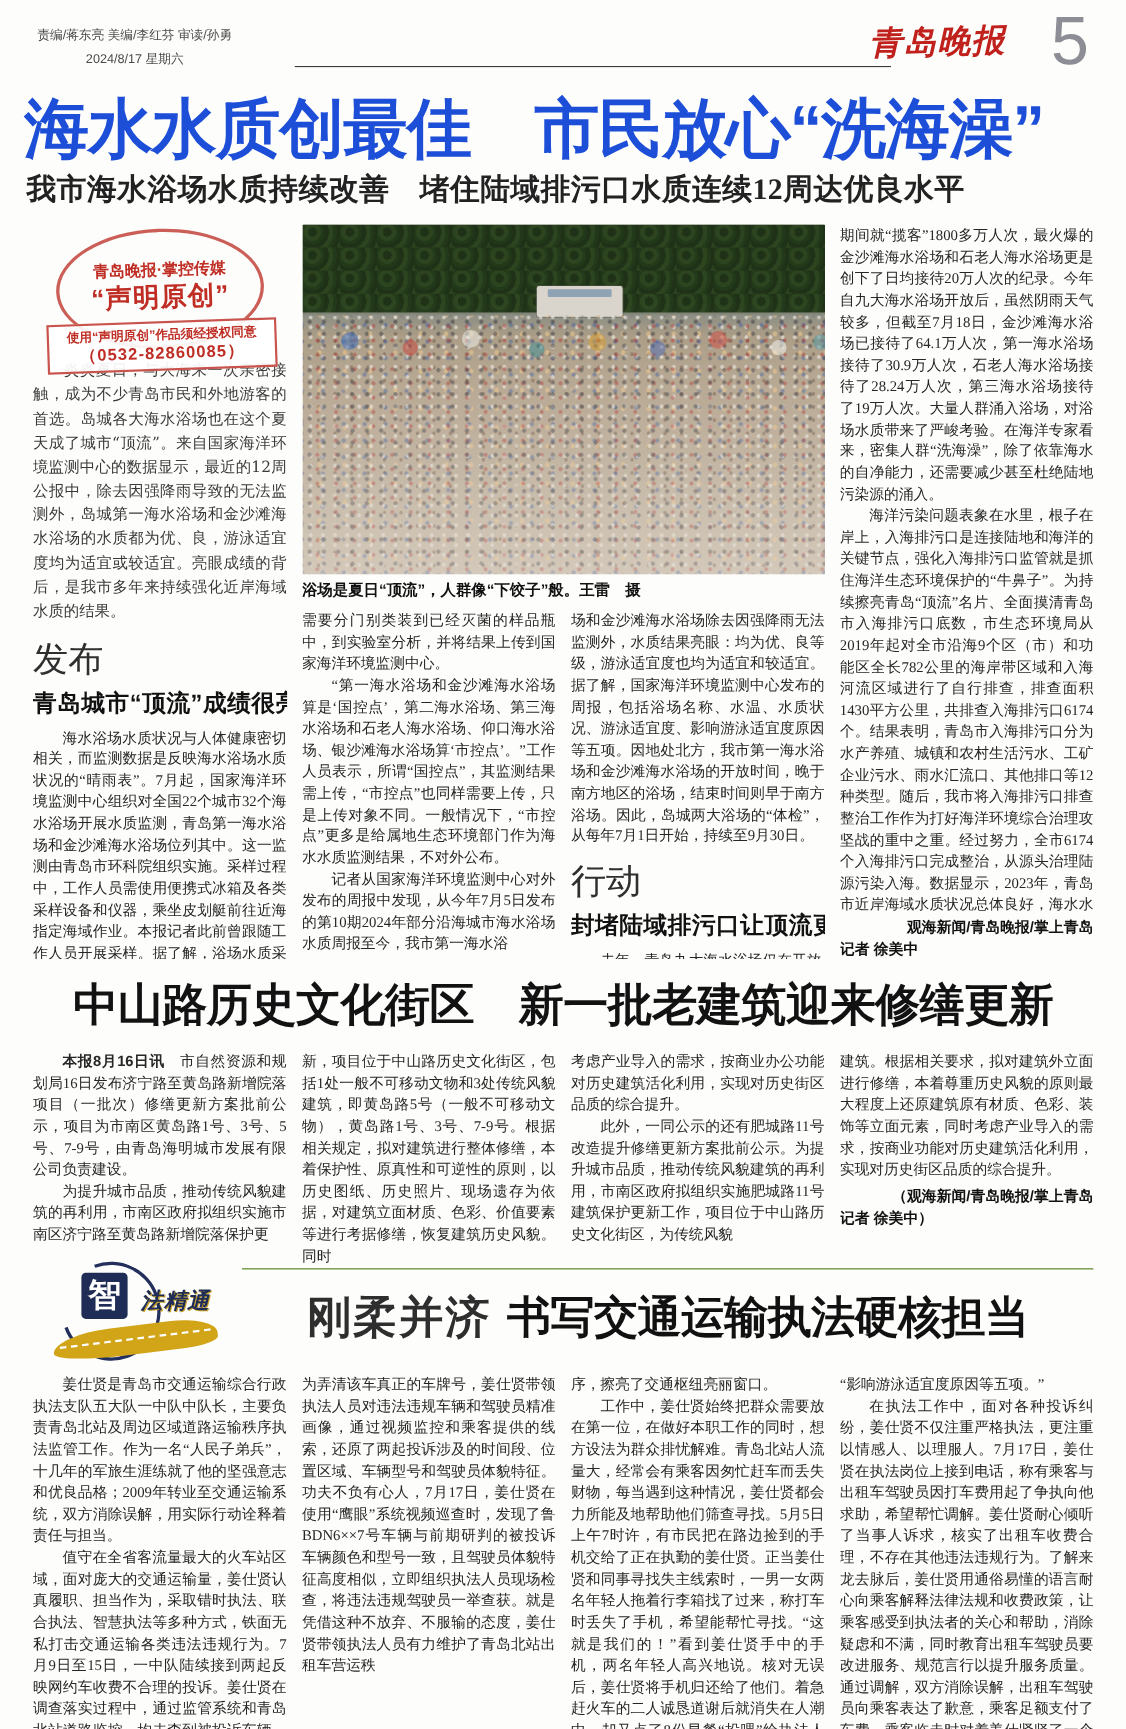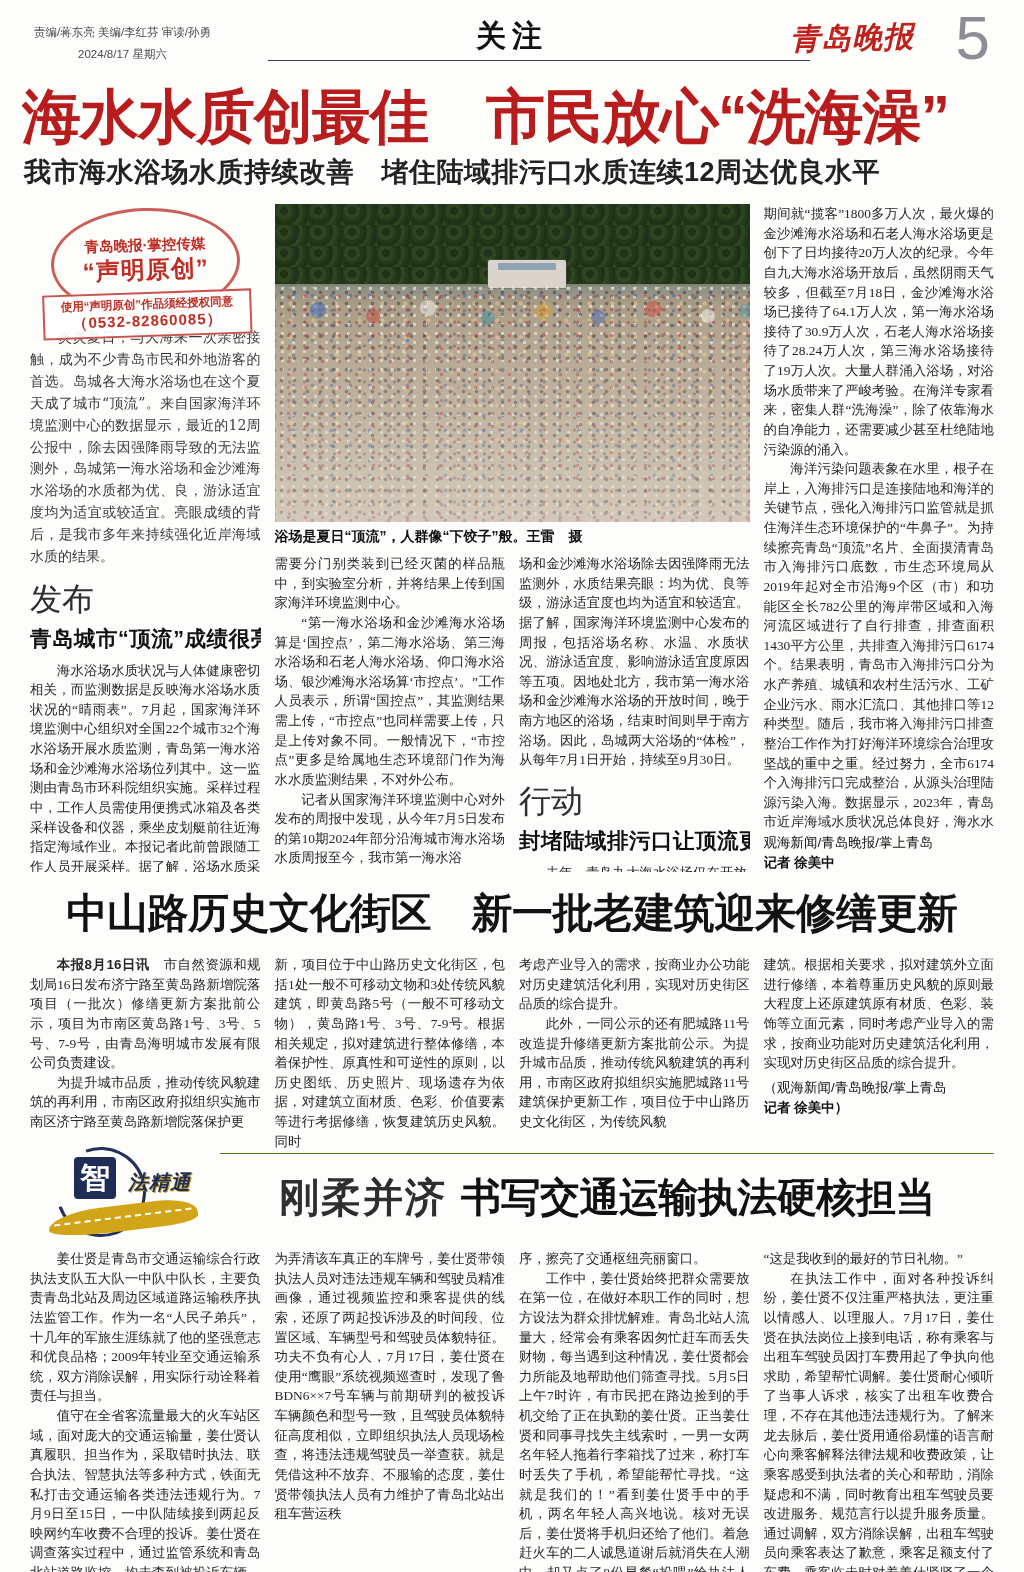--- a/index.html
+++ b/index.html
@@ -10,24 +10,24 @@
   .ed-block{position:absolute;left:34px;top:22px;font-size:11.5px;color:#4a4a4a;
             font-family:"Liberation Sans",sans-serif;line-height:1.9;text-align:center;}
   .kicker{position:absolute;left:0;right:0;top:16px;text-align:center;font-size:30px;font-weight:700;
           font-family:"Liberation Sans",sans-serif;color:#111;letter-spacing:6px;}
   .kicker-rule{position:absolute;left:268px;right:214px;top:60px;border-top:1.5px solid #3a3a3a;}
   .masthead{position:absolute;right:110px;top:18px;font-size:30px;font-weight:700;font-style:italic;
             color:#c0211c;font-family:"DejaVu Serif",serif;transform:rotate(-1.5deg);letter-spacing:1px;}
   .pageno{position:absolute;right:34px;top:2px;font-size:62px;color:#8d8d95;
           font-family:"Liberation Sans",sans-serif;font-weight:500;}
   
-  .h1-main{padding:6px 18px 0 22px;font-size:59px;line-height:1.12;font-weight:900;color:#b91c1c;
+  .h1-main{padding:6px 18px 0 22px;font-size:59px;line-height:1.12;font-weight:900;color:#1d4ed8;
            font-family:"Liberation Sans",sans-serif;letter-spacing:-1px;white-space:nowrap;}
   .h1-sub{padding:4px 18px 10px 24px;font-size:27px;font-weight:700;color:#222;
-          font-family:Liberation Sans, sans-serif;letter-spacing:.5px;white-space:nowrap;}
+          font-family:Liberation Serif, serif;letter-spacing:.5px;white-space:nowrap;}
   
   .a1{display:grid;grid-template-columns:repeat(4,1fr);gap:14px;padding:4px 30px 0 30px;height:668px;}
   .colflex{display:flex;flex-direction:column;overflow:hidden;}
   .grow{flex:1 1 auto;overflow:hidden;}
   .a1-mid{grid-column:2 / span 2;display:flex;flex-direction:column;overflow:hidden;}
   .midcols{display:grid;grid-template-columns:1fr 1fr;gap:14px;flex:1;overflow:hidden;}
   .bodytxt{font-size:13.4px;line-height:1.465;text-align:justify;color:#262626;}
   .bodytxt p{margin:0;text-indent:2em;}
   .cont p:first-child{text-indent:0;}
   
@@ -71,21 +71,21 @@
        radial-gradient(circle 1.6px,rgba(45,85,165,.42) 0 1.6px,transparent 2.2px),
        radial-gradient(circle 1.8px,rgba(250,205,140,.5) 0 1.8px,transparent 2.4px),
        radial-gradient(circle 1.3px,rgba(90,60,45,.4) 0 1.3px,transparent 1.9px);
      background-size:13px 11px,17px 13px,11px 9px,19px 15px,23px 17px,15px 12px;
      background-position:0 0,5px 3px,2px 6px,9px 1px,4px 8px,7px 5px;}
   .ph-haze{position:absolute;left:0;right:0;top:26%;bottom:0;
      background:linear-gradient(rgba(175,165,150,0) 0%,rgba(205,195,180,.25) 55%,rgba(215,206,192,.45) 100%);}
   .caption{margin:6px 2px 8px 0;text-align:left;font-size:14px;font-weight:700;color:#111;
            font-family:"Liberation Sans",sans-serif;}
   .byline{margin-top:6px;font-family:"Liberation Sans",sans-serif;}
-  .by-media{font-weight:400;font-size:13.5px;color:#111;}
+  .by-media{text-align:right;font-weight:700;font-size:13.5px;color:#111;}
   .by-rep{text-align:left;font-weight:800;font-size:13.5px;color:#111;margin-top:2px;}
   
   .a2-head{padding:14px 30px 8px 30px;font-size:41px;font-weight:900;color:#121212;text-align:center;
            font-family:"Liberation Sans",sans-serif;letter-spacing:-.5px;white-space:nowrap;}
   .a2{display:grid;grid-template-columns:repeat(4,1fr);gap:14px;padding:6px 30px 0 30px;height:182px;}
   .leadb{font-weight:800;font-family:"Liberation Sans",sans-serif;}
   
   .a3-head{display:flex;align-items:flex-start;padding:10px 30px 0 30px;height:92px;}
   .badge{position:relative;width:190px;height:88px;flex:0 0 auto;}
   .badge-ring{position:absolute;left:26px;top:0;width:84px;height:84px;border-radius:50%;
@@ -108,21 +108,20 @@
 </head>
 <body>
 
 <div class="page">
 
   <div class="topbar">
     <div class="ed-block">
       <div>责编/蒋东亮 美编/李红芬 审读/孙勇</div>
       <div>2024/8/17 星期六</div>
     </div>
-    <div class="kicker">关注</div>
     <div class="kicker-rule"></div>
     <div class="masthead">青岛晚报</div>
     <div class="pageno">5</div>
   </div>
 
   <div class="h1-main">海水水质创最佳　市民放心“洗海澡”</div>
   <div class="h1-sub">我市海水浴场水质持续改善　堵住陆域排污口水质连续12周达优良水平</div>
 
   <div class="a1">
 
@@ -232,20 +231,20 @@
       </div>
     <div class="bodytxt cont">
         <p>为弄清该车真正的车牌号，姜仕贤带领执法人员对违法违规车辆和驾驶员精准画像，通过视频监控和乘客提供的线索，还原了两起投诉涉及的时间段、位置区域、车辆型号和驾驶员体貌特征。功夫不负有心人，7月17日，姜仕贤在使用“鹰眼”系统视频巡查时，发现了鲁BDN6××7号车辆与前期研判的被投诉车辆颜色和型号一致，且驾驶员体貌特征高度相似，立即组织执法人员现场检查，将违法违规驾驶员一举查获。就是凭借这种不放弃、不服输的态度，姜仕贤带领执法人员有力维护了青岛北站出租车营运秩</p>
       </div>
     <div class="bodytxt cont">
         <p>序，擦亮了交通枢纽亮丽窗口。</p>
         <p>工作中，姜仕贤始终把群众需要放在第一位，在做好本职工作的同时，想方设法为群众排忧解难。青岛北站人流量大，经常会有乘客因匆忙赶车而丢失财物，每当遇到这种情况，姜仕贤都会力所能及地帮助他们筛查寻找。5月5日上午7时许，有市民把在路边捡到的手机交给了正在执勤的姜仕贤。正当姜仕贤和同事寻找失主线索时，一男一女两名年轻人拖着行李箱找了过来，称打车时丢失了手机，希望能帮忙寻找。“这就是我们的！”看到姜仕贤手中的手机，两名年轻人高兴地说。核对无误后，姜仕贤将手机归还给了他们。着急赶火车的二人诚恳道谢后就消失在人潮中，却又点了8份早餐“投喂”给执法人员。在无法退还的情况下，姜仕贤将“爱心”传递给了环卫工人。事后，姜仕贤高兴地说：</p>
       </div>
     <div class="colflex">
       <div class="bodytxt cont">
-          <p>“这是我收到的最好的节日礼物。”</p>
+          <p>“影响游泳适宜度原因等五项。”</p>
           <p>在执法工作中，面对各种投诉纠纷，姜仕贤不仅注重严格执法，更注重以情感人、以理服人。7月17日，姜仕贤在执法岗位上接到电话，称有乘客与出租车驾驶员因打车费用起了争执向他求助，希望帮忙调解。姜仕贤耐心倾听了当事人诉求，核实了出租车收费合理，不存在其他违法违规行为。了解来龙去脉后，姜仕贤用通俗易懂的语言耐心向乘客解释法律法规和收费政策，让乘客感受到执法者的关心和帮助，消除疑虑和不满，同时教育出租车驾驶员要改进服务、规范言行以提升服务质量。通过调解，双方消除误解，出租车驾驶员向乘客表达了歉意，乘客足额支付了车费。乘客临走时对着姜仕贤竖了一个大拇指说：“我要给你一个好评！”一句话把在场所有人都逗笑了。</p>
         </div>
 
     </div>
   </div>
 
 </div>
 
 </body></html>

